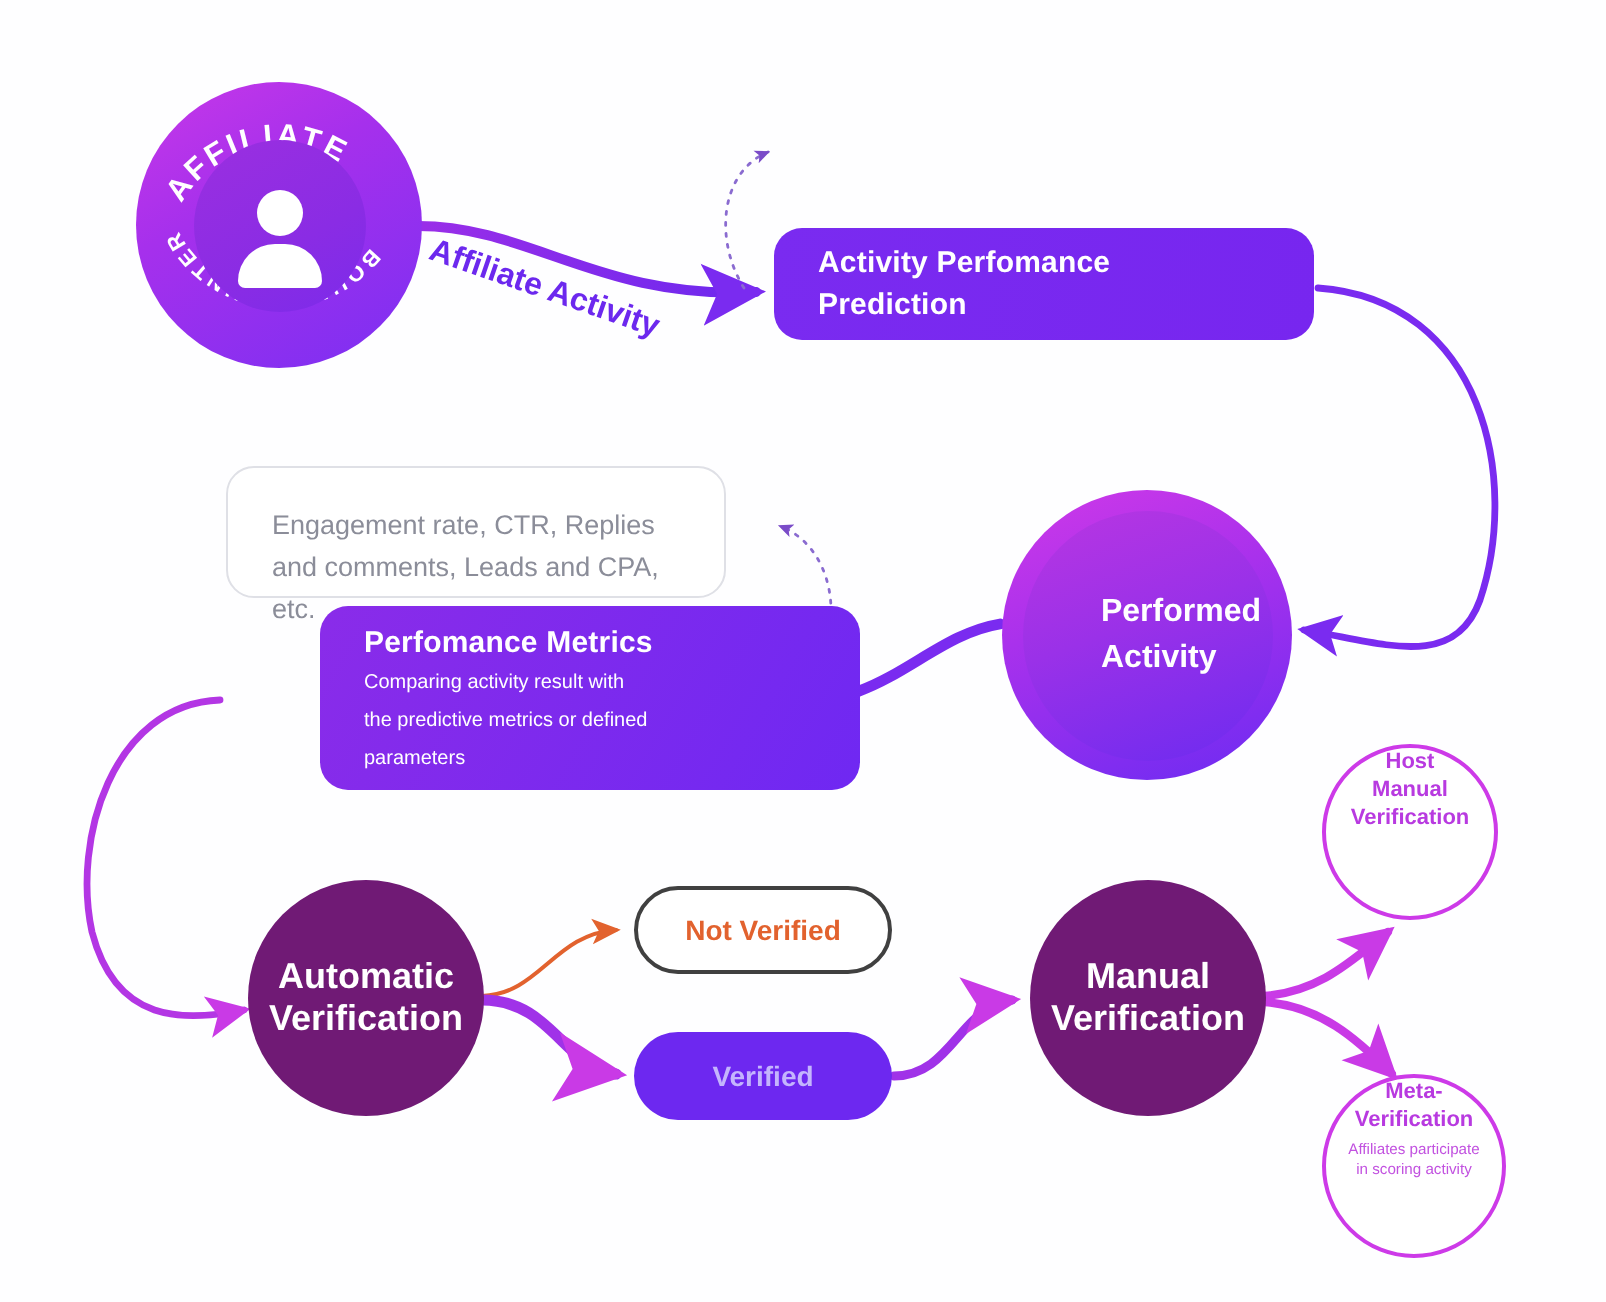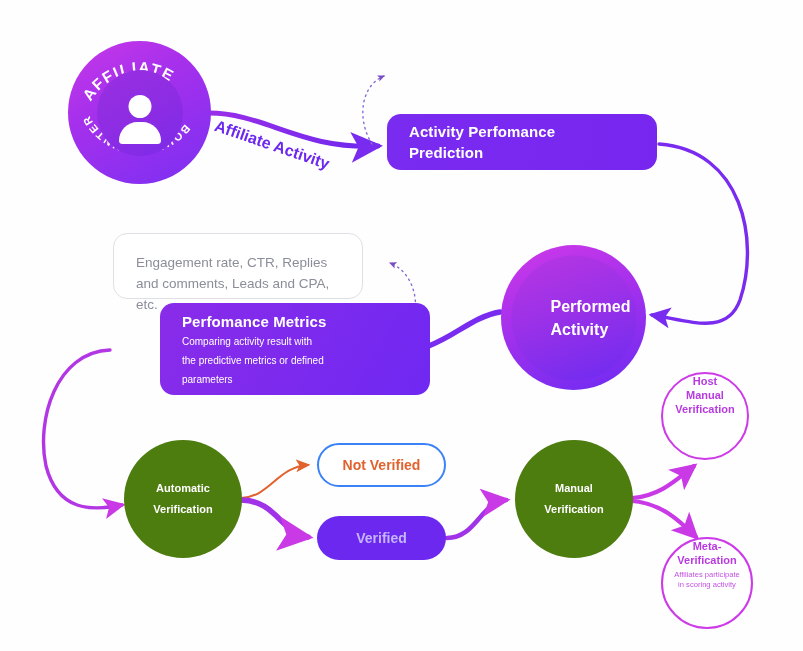--- a/index.html
+++ b/index.html
@@ -147,26 +147,26 @@
     font-size: 16px;
     font-weight: bold;
     line-height: 23px;
     text-align: left;
     margin-left: 34px;
   }
 
   
   .magenta-circle {
     border-radius: 50%;
-    background: #4d7c0f;
+    background: #701a75;
     display: flex;
     align-items: center;
     justify-content: center;
     color: #ffffff;
-    font-size: 11px;
+    font-size: 18px;
     font-weight: bold;
     line-height: 21px;
     text-align: center;
     z-index: 6;
   }
   .auto-verify { left: 124px; top: 440px; width: 118px; height: 118px; }
   .manual-verify { left: 515px; top: 440px; width: 118px; height: 118px; }
 
   
   .outline-circle {
@@ -203,21 +203,21 @@
     align-items: center;
     justify-content: center;
     font-size: 14px;
     font-weight: bold;
     z-index: 6;
   }
   .pill-not-verified {
     left: 317px; top: 443px;
     width: 129px; height: 44px;
     background: #ffffff;
-    border: 2px solid #3b82f6;
+    border: 2px solid #404040;
     color: #e2622e;
   }
   .pill-verified {
     left: 317px; top: 516px;
     width: 129px; height: 44px;
     background: #6d28f0;
     color: #c4b5fd;
   }
 
   

